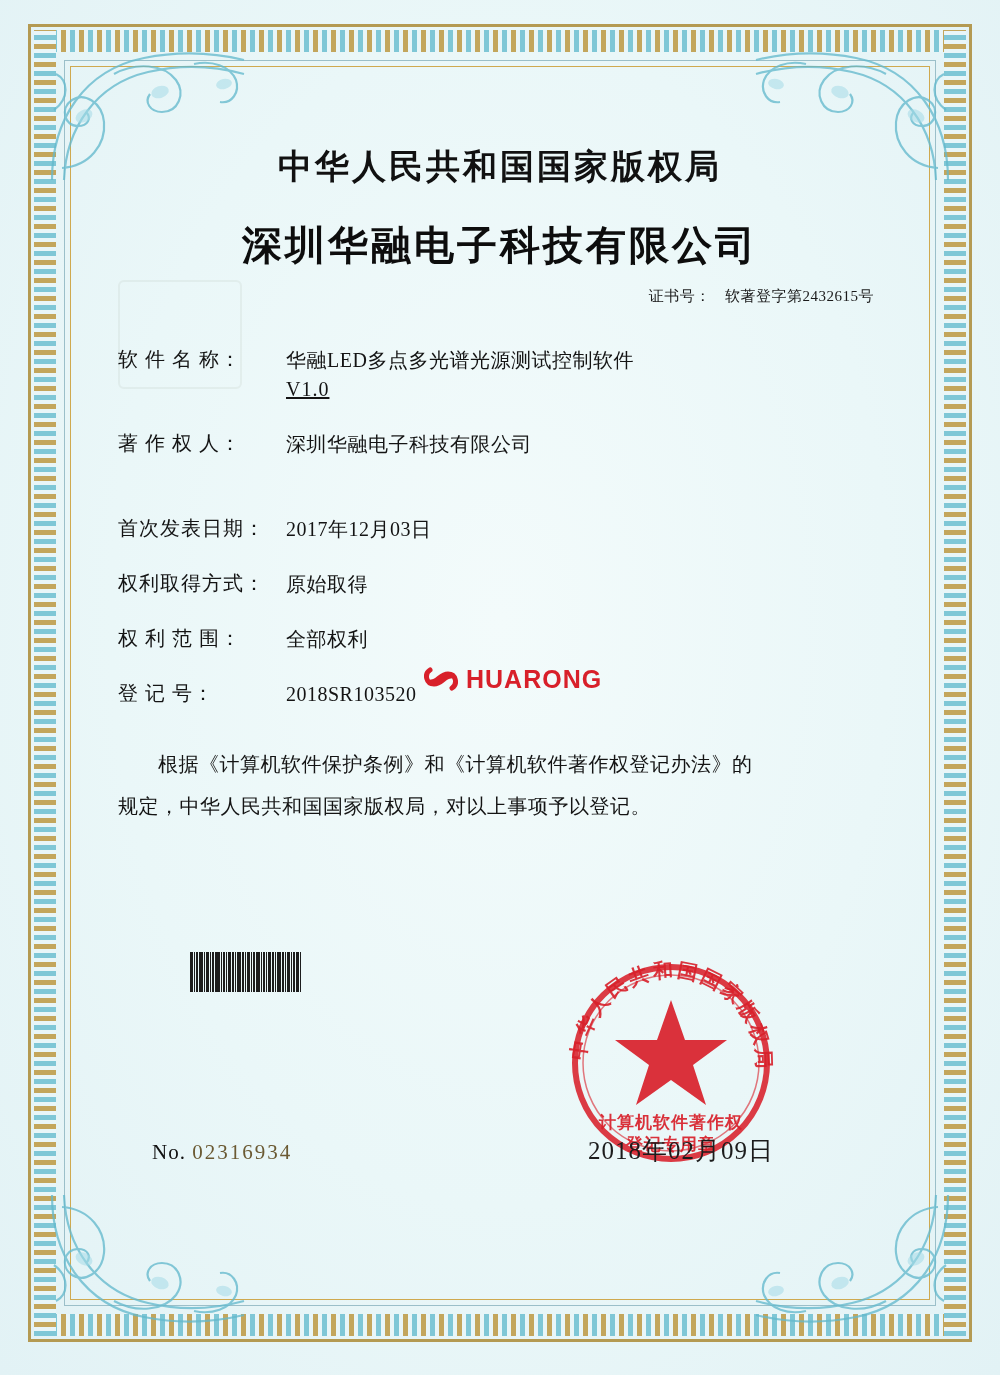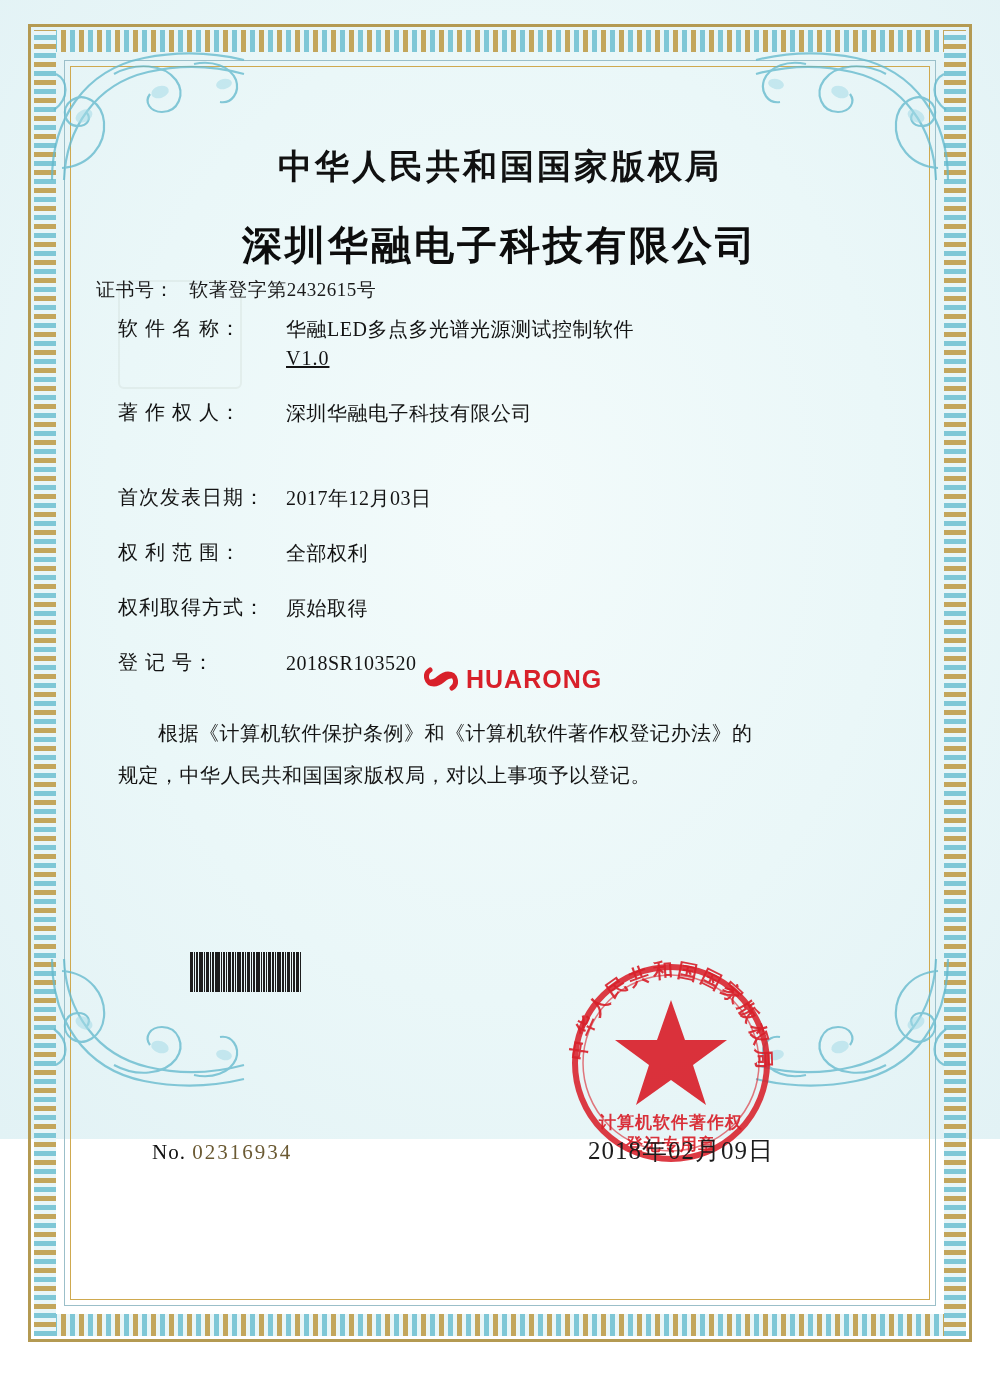--- a/index.html
+++ b/index.html
@@ -13,21 +13,21 @@
     position: relative;
     font-family: "Liberation Serif", serif;
     overflow: hidden;
   }
 
   
   .cert {
     position: absolute;
     left: 0; top: 0;
     width: 1000px;
-    height: 1139px;
+    height: 1375px;
     background:
       radial-gradient(ellipse at 50% 45%, #f3fbfb 0%, #eaf7f8 55%, #e2f2f5 100%);
   }
 
   
   .frame-outer {
     position: absolute;
     left: 28px; top: 24px;
     width: 944px; height: 1318px;
     border: 3px solid #b49a52;
@@ -101,29 +101,30 @@
     text-align: center;
     font-family: "DejaVu Serif", "Liberation Serif", serif;
     font-size: 40px;
     font-weight: 700;
     letter-spacing: 3px;
     color: #0d0d0d;
     margin: 28px 0 0 0;
   }
 
   .certno-row {
-    margin-top: 4px;
+    margin-top: 14px;
+    text-align: right;
     padding-right: 30px;
-    font-size: 19px;
+    font-size: 15px;
     color: #1a1a1a;
     letter-spacing: .5px;
   }
   .certno-row .lbl { margin-right: 10px; }
 
-  .fields { margin-top: 12px; padding-left: 22px; }
+  .fields { margin-top: 40px; padding-left: 22px; }
   .field-row {
     display: flex;
     align-items: flex-start;
     margin-bottom: 26px;
     font-size: 20px;
     color: #141414;
   }
   .field-label {
     width: 168px;
     flex: 0 0 168px;
@@ -332,27 +333,27 @@
 
       <div class="gap-lg"></div>
 
 
       <div class="field-row">
         <div class="field-label">首次发表日期：</div>
         <div class="field-value">2017年12月03日</div>
       </div>
 
       <div class="field-row">
+        <div class="field-label">权利取得方式：</div>
+        <div class="field-value">原始取得</div>
+      </div>
+
+      <div class="field-row">
         <div class="field-label">权 利 范 围：</div>
         <div class="field-value">全部权利</div>
-      </div>
-
-      <div class="field-row">
-        <div class="field-label">权利取得方式：</div>
-        <div class="field-value">原始取得</div>
       </div>
 
       <div class="field-row">
         <div class="field-label">登 记 号：</div>
         <div class="field-value">2018SR103520</div>
       </div>
 
     </div>
 
     <div class="para">

